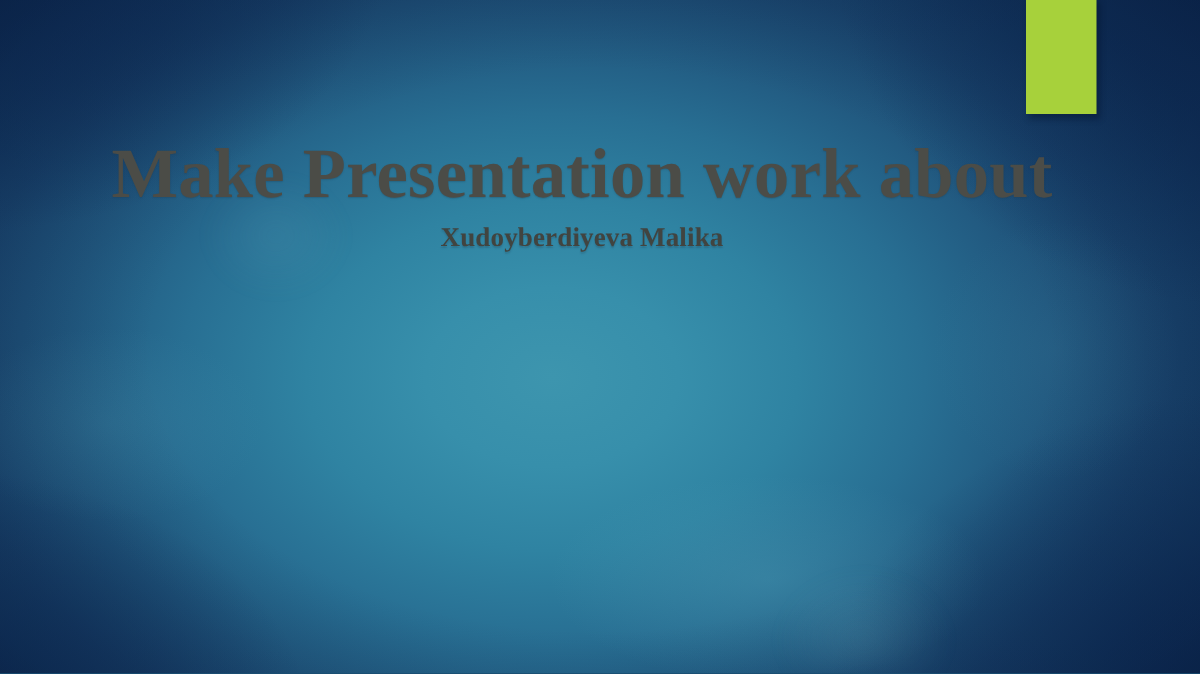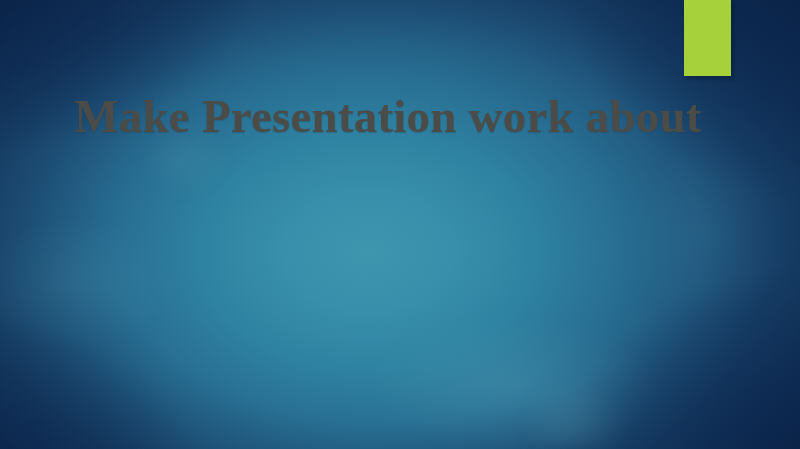--- a/index.html
+++ b/index.html
@@ -150,15 +150,16 @@
   <div class="bg-bloom-a"></div>
   <div class="bg-bloom-b"></div>
   <div class="bg-vignette"></div>
 
   <div class="accent-bar"></div>
 
   <div class="title-block">
     <h1 class="slide-title">
       <span class="title-line">Make Presentation work about</span>
     </h1>
+    <p class="slide-subtitle">Xudoyberdiyeva Malika</p>
   </div>
 
 </div>
 
 </body></html>

